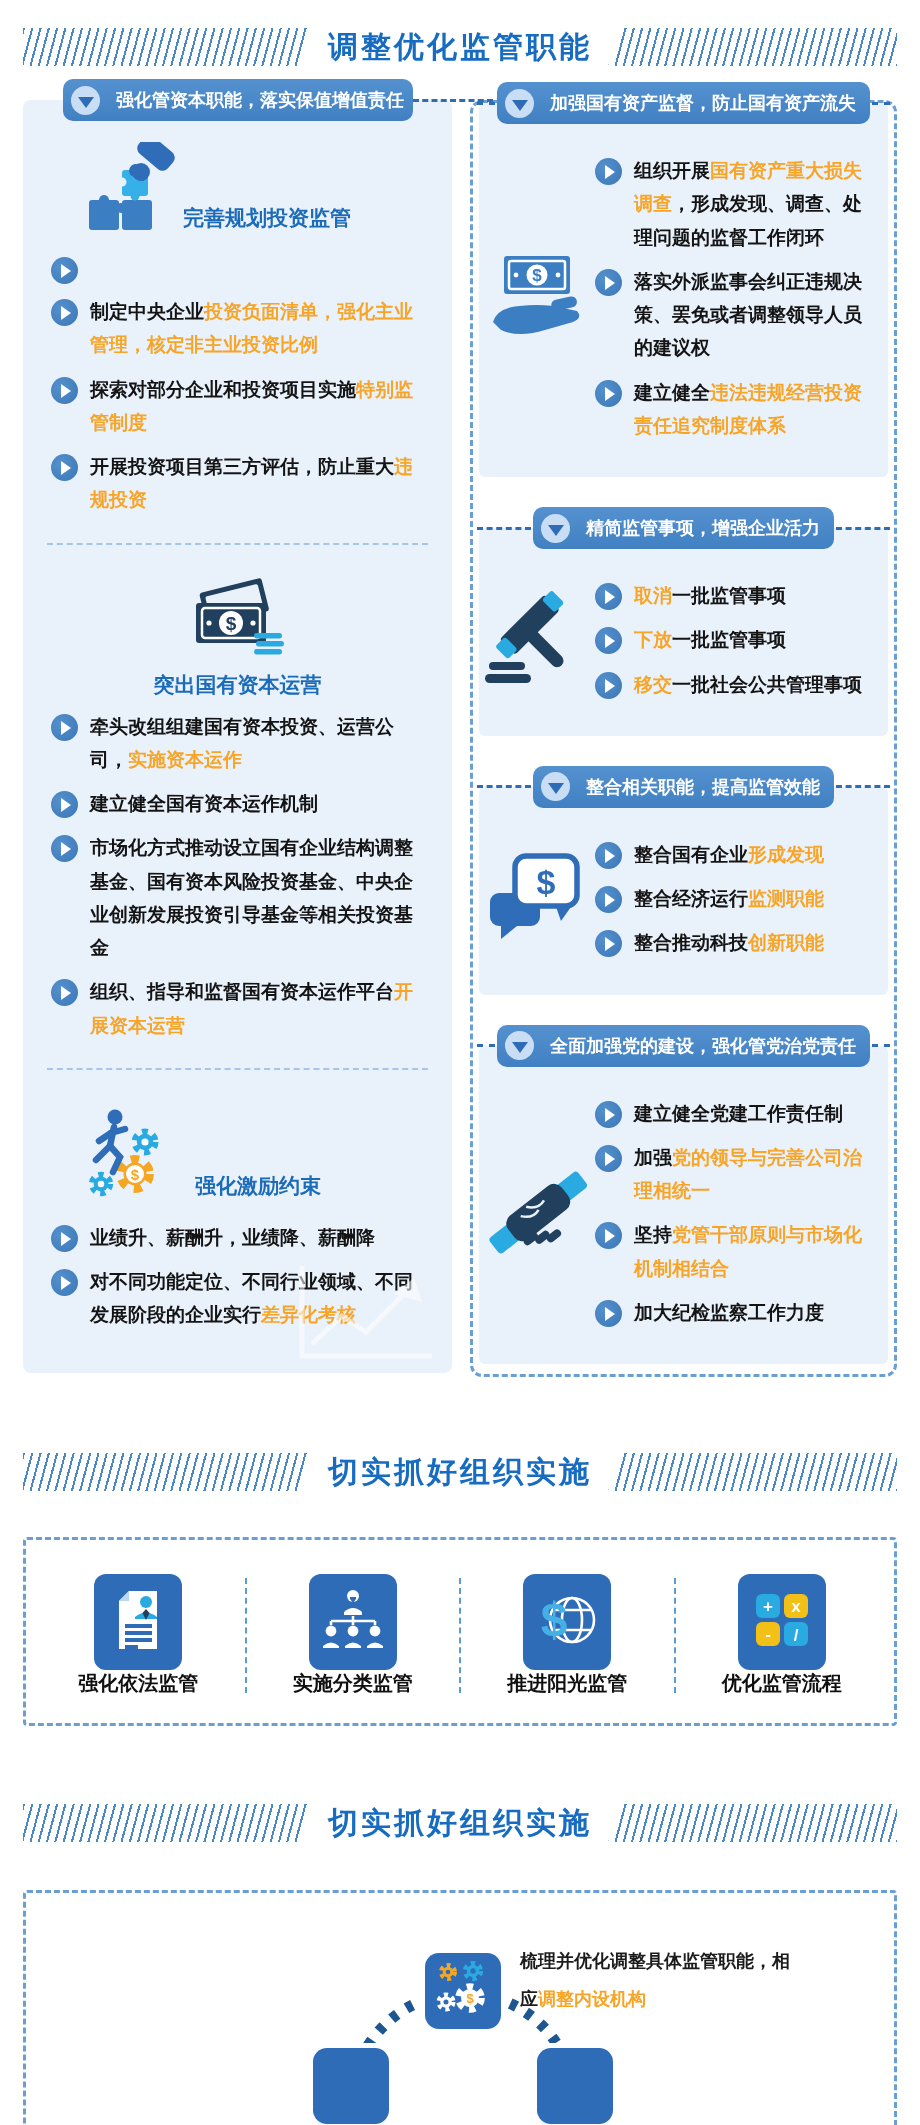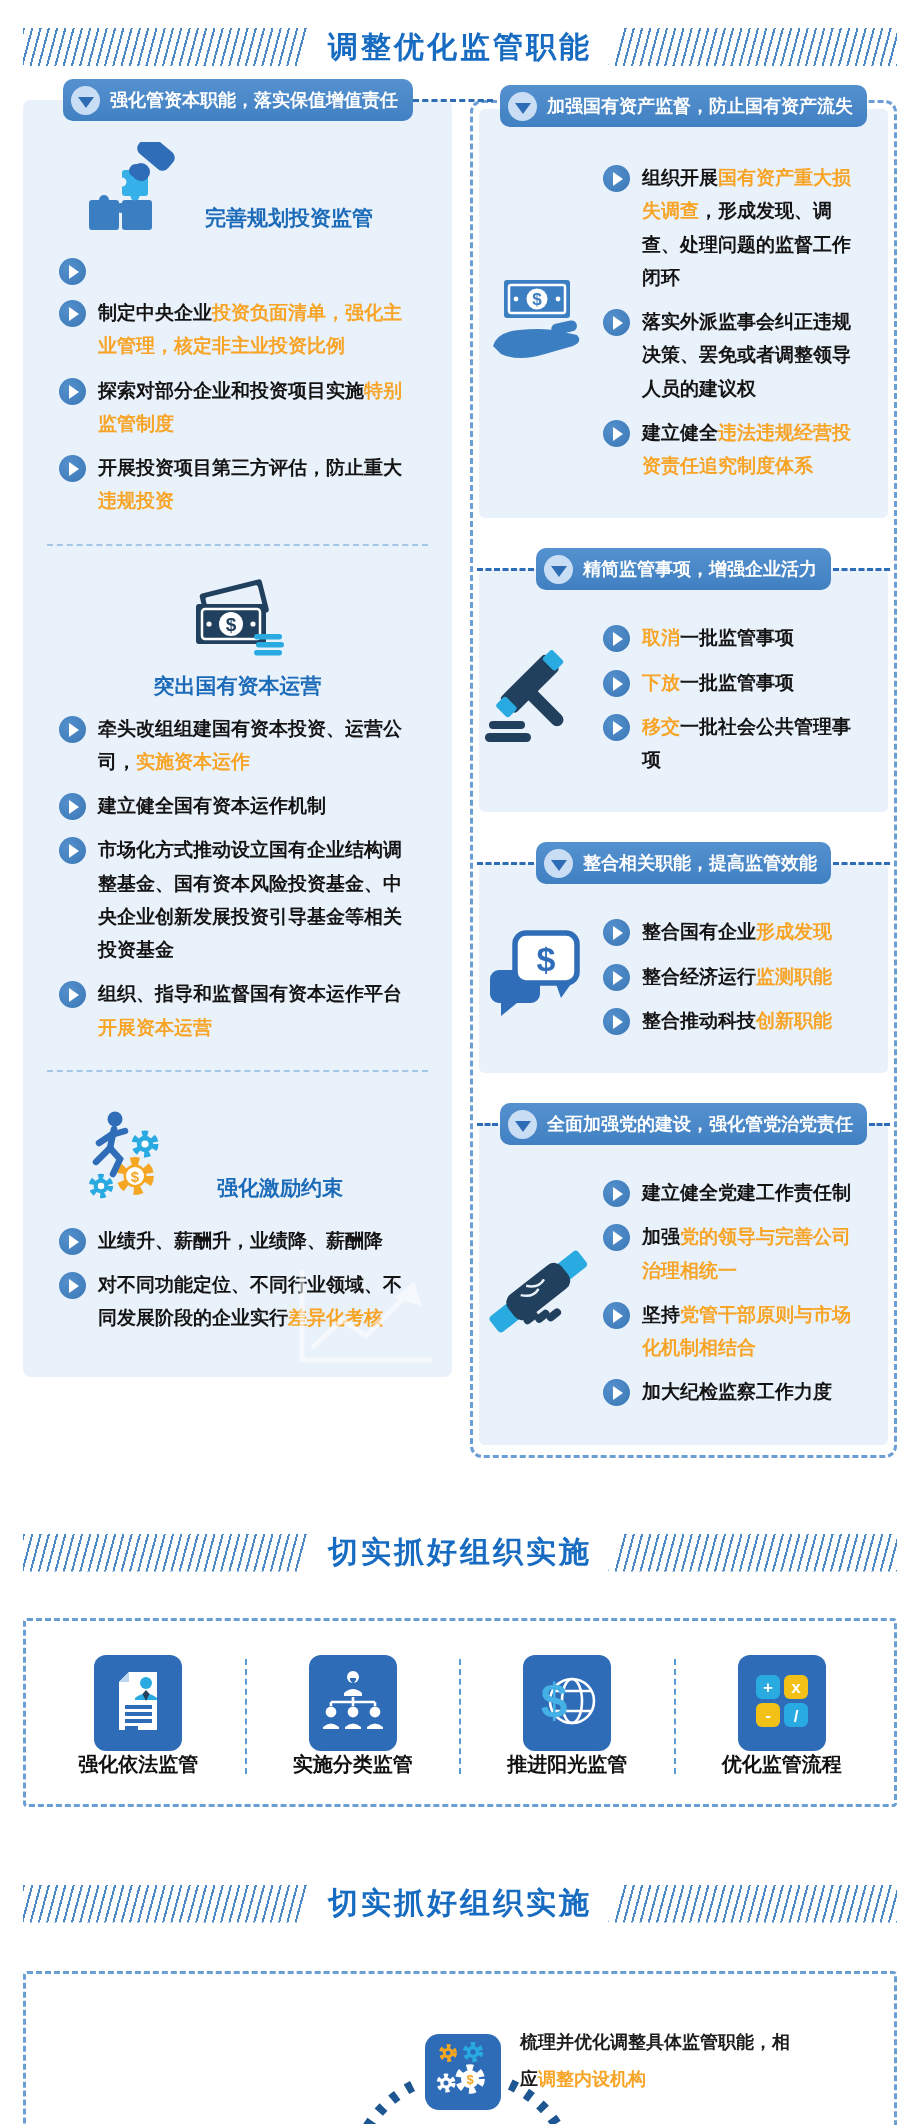--- a/index.html
+++ b/index.html
@@ -10,59 +10,59 @@
   
   .band { display:flex; align-items:center; margin:0 23px; height:46px; }
   .band h2 { margin:0 16px; font-size:30px; font-weight:800; color:#176cc1; letter-spacing:3px; white-space:nowrap; }
   .hatch { flex:1; height:38px;
     background:repeating-linear-gradient(105deg,#4b88c6 0 2px, rgba(255,255,255,0) 2px 8px); }
   .hatch-l { clip-path:polygon(0 0,100% 0,calc(100% - 14px) 100%,0 100%); }
   .hatch-r { clip-path:polygon(14px 0,100% 0,100% 100%,0 100%); }
 
   
   .pill { background:linear-gradient(#5591cf,#4080c2); border-radius:10px; height:42px;
-    display:flex; align-items:center; gap:10px; padding:0 14px 0 8px; color:#fff;
+    display:flex; align-items:center; gap:16px; padding:0 14px 0 8px; color:#fff;
     font-weight:700; font-size:18px; white-space:nowrap; }
   .pill-circle { width:29px; height:29px; border-radius:50%; background:#c9def4; flex:none;
     display:flex; align-items:flex-start; justify-content:center; }
   .tri { width:0; height:0; border:8px solid transparent; border-top:11px solid #2e6db5; margin-top:11px; }
 
   
   .cols { display:flex; margin:30px 23px 0; gap:18px; align-items:flex-start; position:relative; }
   .cols::before { content:""; position:absolute; left:390px; top:-1px; width:80px;
     border-top:3px dashed #2e6db5; z-index:1; }
 
   .lpanel { width:429px; flex:none; background:#e9f1fb; border-radius:8px; position:relative;
     padding:34px 24px 30px; min-height:1180px; }
   .lpill { position:absolute; top:-21px; left:40px; width:350px; z-index:2; }
 
   .lsub { padding-top:4px; }
   .lsub + .lsub { margin-top:26px; border-top:2px dashed #a5c6e6; padding-top:32px; }
-  .lhead-row { display:flex; align-items:flex-end; gap:28px; margin:4px 0 10px 30px; }
+  .lhead-row { display:flex; align-items:flex-end; gap:6px; margin:4px 0 10px 30px; }
   .lhead-col { display:flex; flex-direction:column; align-items:center; gap:8px; margin-bottom:8px; }
   .ltitle { color:#1b6bb9; font-size:21px; font-weight:800; }
   .lhead-row .ltitle { padding-bottom:10px; }
 
   .watermark { position:absolute; right:12px; bottom:4px; opacity:.55; }
 
   
-  ul.blist { list-style:none; margin:12px; padding:0;font-family:Liberation Serif, serif; }
+  ul.blist { list-style:none; margin:4px; padding:0;font-family:Liberation Serif, serif; }
   ul.blist li { display:flex; gap:12px; margin:11px 0; font-size:19px; line-height:1.75;
     color:#141414; font-weight:600; }
   ul.blist p { margin:0; }
   .play { width:27px; height:27px; flex:none; margin-top:4px; border-radius:50%;
     background:radial-gradient(circle at 35% 35%, #5590cd, #3a77b5); position:relative; }
   .play::after { content:""; position:absolute; left:10px; top:7px;
     border:7px solid transparent; border-left:10px solid #fff; border-right:0; }
   .hl { color:#f7a427; }
 
   
   .rcol { flex:1; border:3px dashed #6b9fd4; border-radius:12px; padding:0 4px 10px; min-width:0; }
   .rpill-row { display:flex; align-items:center; position:relative; z-index:2; margin:30px 0 -21px; }
-  .rpill-row.first { margin-top:-21px;flex-direction:column; }
+  .rpill-row.first { margin-top:-21px; }
   .rpill-row .pill { margin:0 2px; }
   .stub { flex:1; border-top:3px dashed #2e6db5; height:0; }
   .rpanel { background:#e9f1fb; border-radius:6px; margin:0 2px; padding:40px 12px 24px 4px;
     display:flex; align-items:center; }
   .ricon { width:108px; flex:none; display:flex; justify-content:center; }
   .rbullets { flex:1; min-width:0; }
 
   
   .methods { margin:42px 23px 0; border:3px dashed #6b9fd4; border-radius:4px;
     padding:34px 6px 26px; display:flex; align-items:stretch; }

